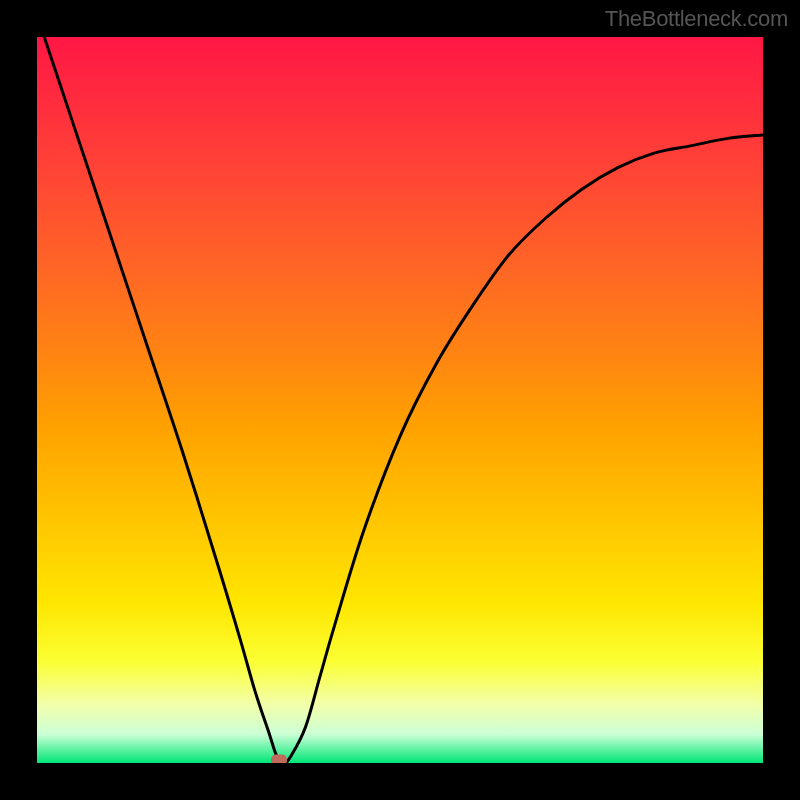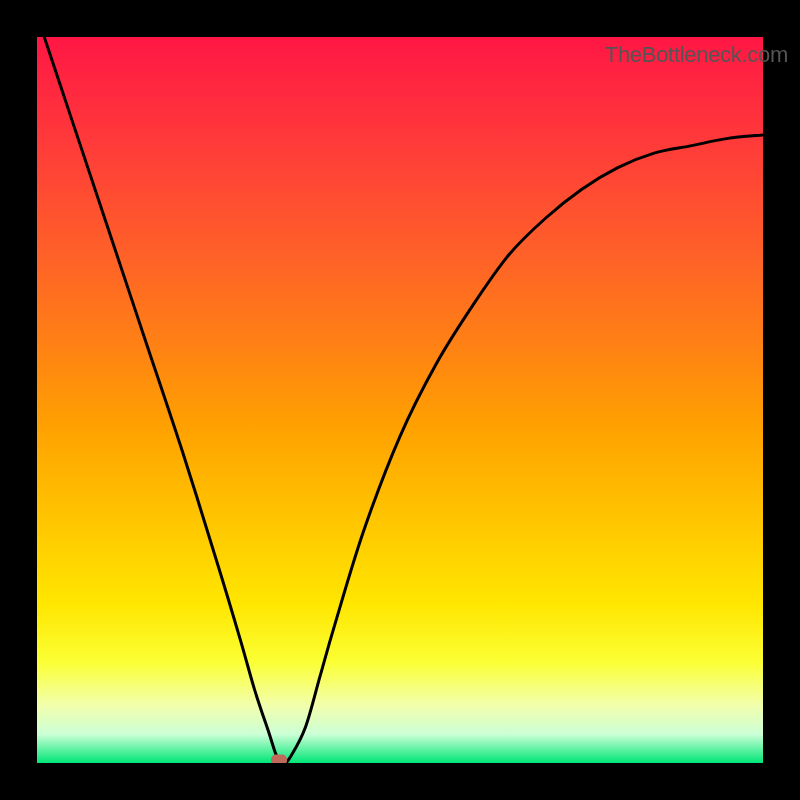--- a/index.html
+++ b/index.html
@@ -60,21 +60,20 @@
     transform: translate(-50%, -50%);
   }
   .attribution {
     position: absolute;
     top: 6px;
     right: 12px;
     color: #555;
     font-size: 22px;
     font-weight: 500;
     letter-spacing: -0.3px;
-    margin-top: 36px;
   }
 </style>
 </head>
 <body>
 
 <div class="frame">
 
   <div class="plot-area">
     <div class="gradient"></div>
     <svg class="curve-svg" viewBox="0 0 726 726" preserveAspectRatio="none">

